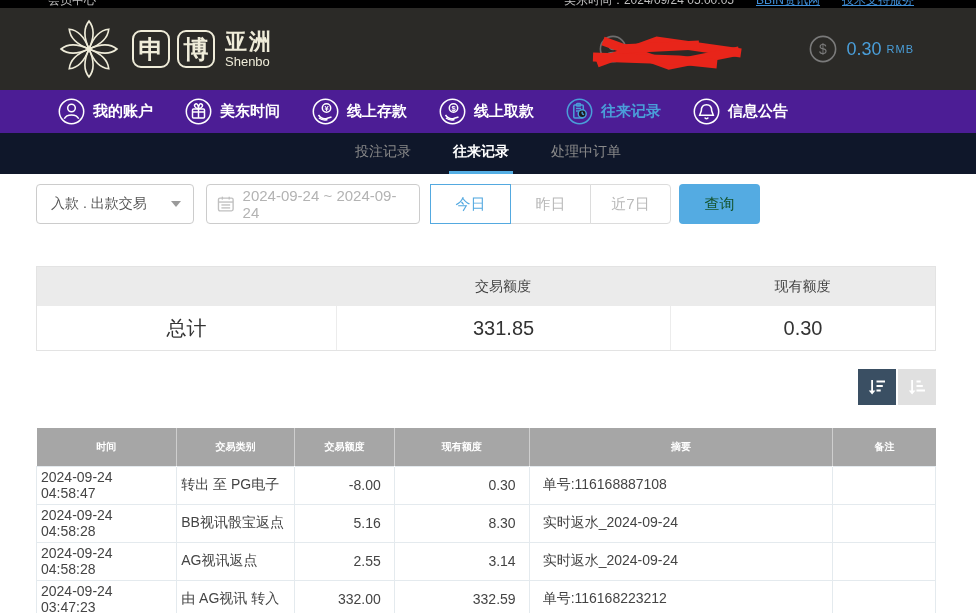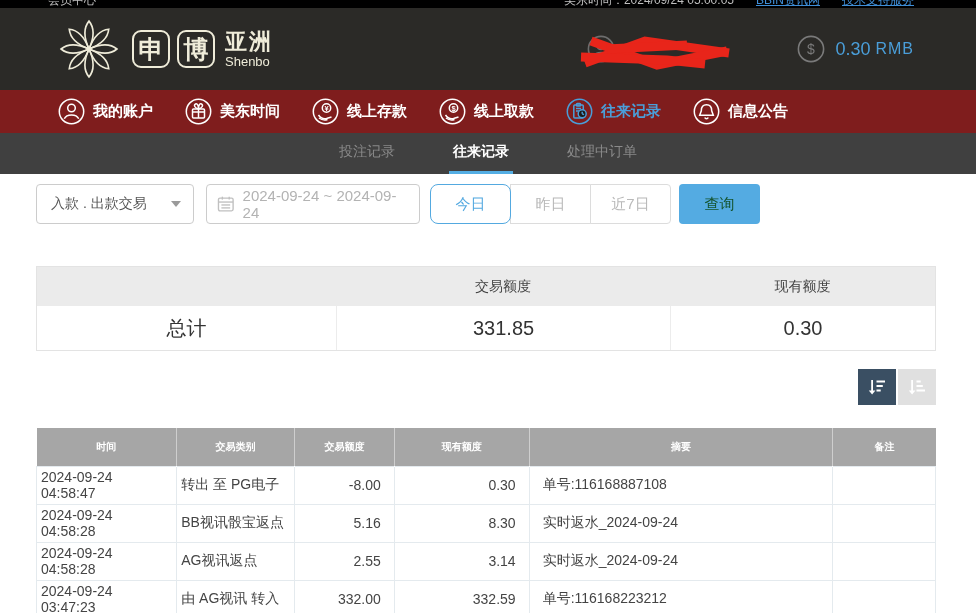--- a/index.html
+++ b/index.html
@@ -22,33 +22,33 @@
     display:flex; align-items:center; justify-content:center; font-size:25px;
     font-weight:bold; margin-right:7px; }
   .logo-region { margin-left:3px; line-height:1; }
   .logo-region .cn { font-size:22px; font-weight:bold; letter-spacing:2px; }
   .logo-region .en { font-size:13px; margin-top:2px; }
   .balance { display:flex; align-items:center; }
   .user-chip { display:flex; align-items:center; position:relative; width:168px; height:36px; }
   .scribble { position:absolute; left:-10px; top:2px; }
   .money { display:flex; align-items:center; margin-left:42px; }
   .money-amount { color:#4a9ed9; font-size:18px; margin-left:10px; }
-  .money-cur { color:#4a9ed9; font-size:16px; margin-left:5px; letter-spacing:1px;text-align:center; }
-
-  
-  .mainnav { height:43px; background:#7f1d1d; display:flex; align-items:center;
+  .money-cur { color:#4a9ed9; font-size:11px; margin-left:5px; letter-spacing:1px;text-align:center; }
+
+  
+  .mainnav { height:43px; background:#4c1d95; display:flex; align-items:center;
     padding-left:58px; gap:32px; }
   .nav-item { display:flex; align-items:center; gap:8px; color:#fff; font-size:15px;
     font-weight:bold; cursor:pointer; }
   .nav-item.active { color:#4a9ed9; }
   .nav-item svg { display:block; }
 
   
-  .subtabs { height:41px; background:#404040; display:flex; justify-content:center;
-    align-items:stretch; gap:50px; }
+  .subtabs { height:41px; background:#0f172a; display:flex; justify-content:center;
+    align-items:stretch; gap:34px; }
   .subtab { color:#8a8a8a; font-size:14px; display:flex; align-items:center;
     border-bottom:3px solid transparent; padding:0 4px; cursor:pointer; }
   .subtab.active { color:#fff; font-weight:bold; border-bottom-color:#54aee4; }
 
   
   .content { padding:10px 40px 0 36px; }
 
   .filters { display:flex; align-items:center; margin-top:0; }
   .select-box { width:158px; height:40px; border:1px solid #ccc; border-radius:4px;
     display:flex; align-items:center; justify-content:space-between;
@@ -57,21 +57,21 @@
     border-top:6px solid #9a9a9a; }
   .date-box { width:214px; height:40px; border:1px solid #ccc; border-radius:4px;
     display:flex; align-items:center; margin-left:12px; padding:0 10px; font-size:15px; color:#b3b3b3; }
   .date-box svg { margin-right:8px; }
   .quick-group { display:flex; margin-left:10px; }
   .quick-btn { width:81px; height:40px; background:#fff; border:1px solid #dcdcdc;
     font-size:15px; color:#b9b9b9; display:flex; align-items:center; justify-content:center;
     margin-left:-1px; cursor:pointer; }
   .quick-btn:first-child { margin-left:0; border-radius:4px 0 0 4px; }
   .quick-btn:last-child { border-radius:0 4px 4px 0; }
-  .quick-btn.active { border-color:#54a9e0; color:#54a9e0; z-index:2; border-radius:8px; }
+  .quick-btn.active { border-color:#54a9e0; color:#54a9e0; z-index:2; border-radius:0; }
   .search-btn { width:81px; height:40px; margin-left:8px; background:#54abe2; border:none;
     border-radius:4px; color:#14532d; font-size:15px; cursor:pointer; }
 
   
   .summary { margin-top:42px; border:1px solid #e3e3e3; }
   .summary-head { display:flex; background:#ebebeb; height:39px; }
   .summary-head .cell { display:flex; align-items:center; justify-content:center;
     font-size:14px; color:#444; }
   .summary-body { display:flex; background:#fff; height:44px; }
   .summary-body .cell { display:flex; align-items:center; justify-content:center;

